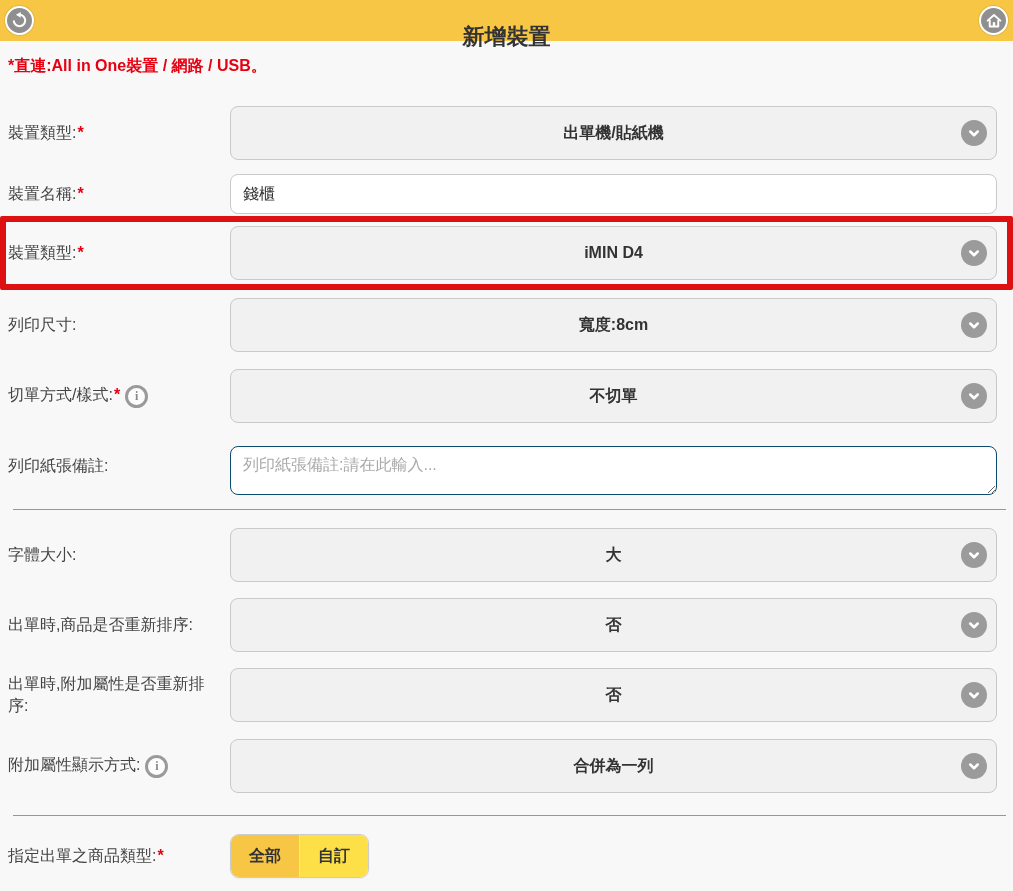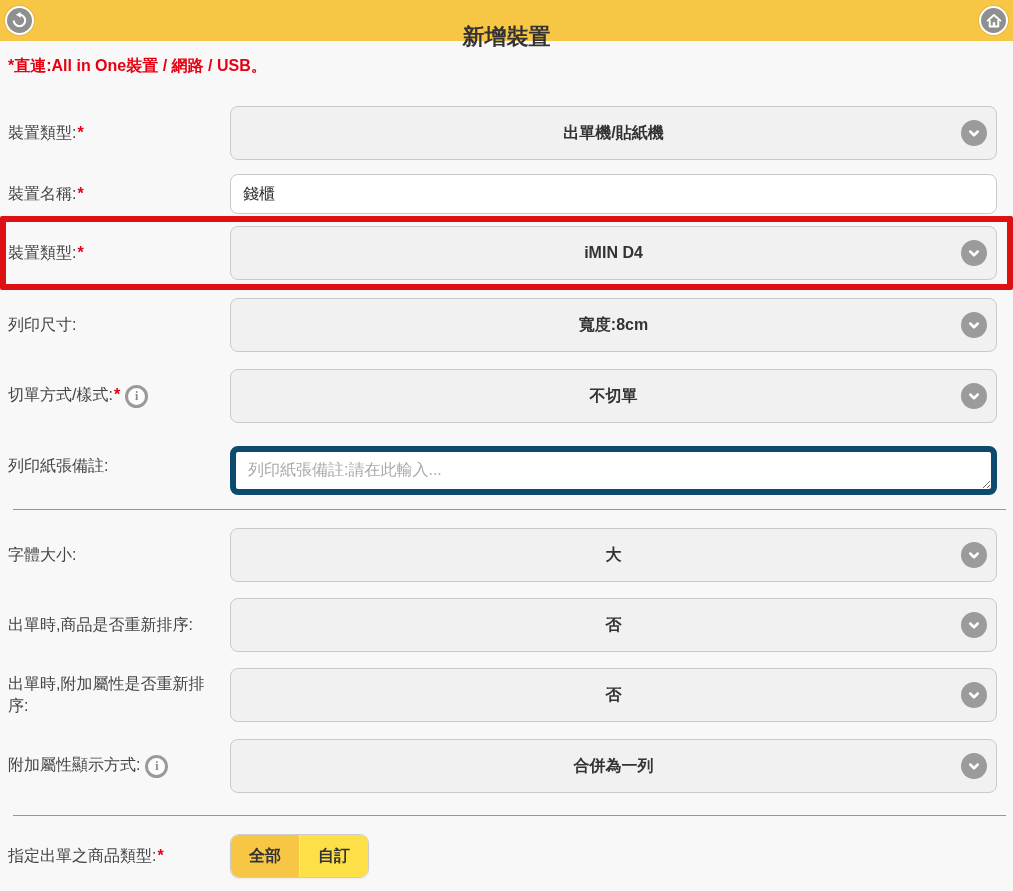--- a/index.html
+++ b/index.html
@@ -72,21 +72,21 @@
   }
   .text-input{
     height:40px;width:100%;
     background:#fff;border:1px solid #c9c9c9;border-radius:8px;
     padding:12px 12px;font-size:16px;color:#333;
     font-family:"Liberation Sans","DejaVu Sans",sans-serif;
     outline:none;
   }
   .textarea{
     height:49px;width:100%;
-    background:#fff;border:6px solid #0c4a6e;border-radius:8px;
+    background:#fff;border:1px solid #0c4a6e;border-radius:8px;
     padding:8px 12px;font-size:16px;color:#333;
     font-family:"Liberation Sans","DejaVu Sans",sans-serif;
     resize:both;outline:none;
   }
   .textarea::placeholder{color:#a9a9a9;}
   
   .row.highlight{
     border:6px solid var(--highlight);
     padding:4px 10px 4px 2px;border-radius:2px;
   }

